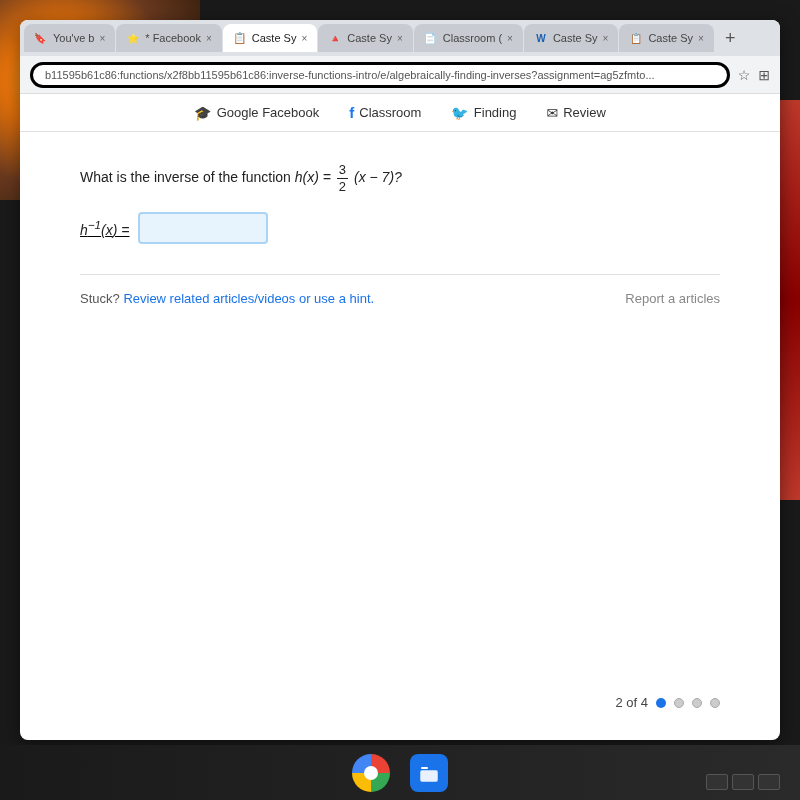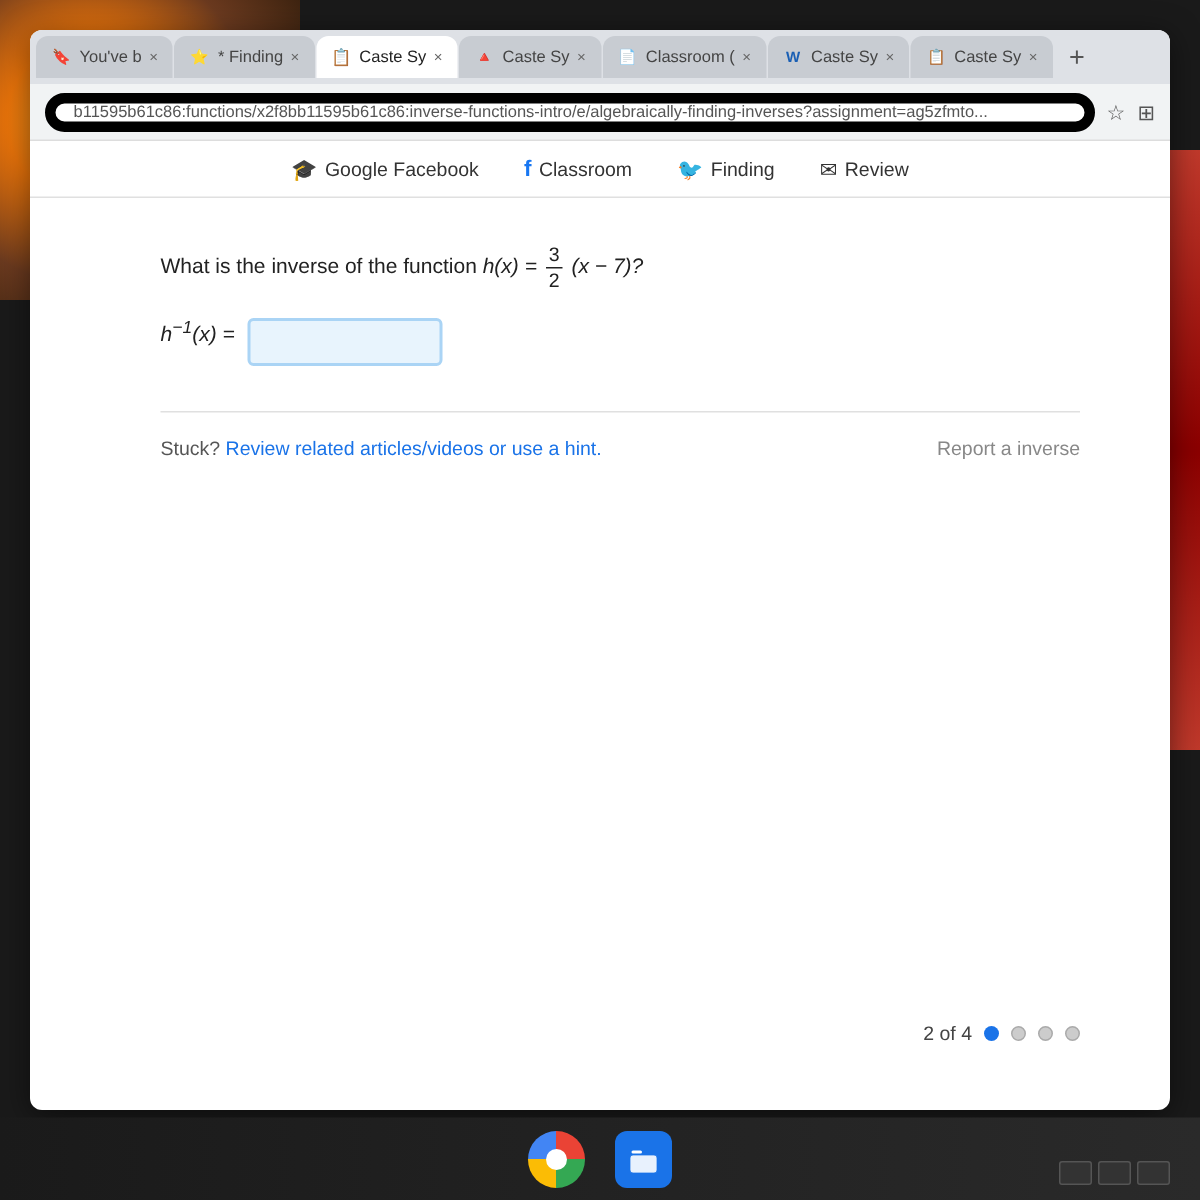--- a/index.html
+++ b/index.html
@@ -114,21 +114,21 @@
       align-items: center;
       background: #f1f3f4;
       height: 38px;
       padding: 0 10px;
       border-bottom: 1px solid #ddd;
     }
 
     .address-url {
       flex: 1;
       background: #fff;
-      border: 7px solid #000000;
+      border: 3px solid #000000;
       border-radius: 20px;
       height: 26px;
       padding: 0 12px;
       font-size: 11px;
       color: #333;
       display: flex;
       align-items: center;
       overflow: hidden;
       text-overflow: ellipsis;
       white-space: nowrap;
@@ -171,21 +171,20 @@
 
     .bookmark-icon {
       font-size: 14px;
     }
 
     
     .main-content {
       padding: 30px 60px 20px 60px;
       background: #fff;
       min-height: 400px;
-      margin-left: 27px;
     }
 
     .question-text {
       font-size: 14px;
       color: #222;
       margin-bottom: 18px;
       line-height: 1.6;
     }
 
     .fraction {
@@ -203,22 +202,24 @@
       line-height: 1.2;
     }
 
     .fraction .den {
       padding: 0 2px;
       line-height: 1.2;
     }
 
     .answer-row {
       display: flex;
+      align-items: center;
       gap: 8px;
       margin-bottom: 30px;
+      text-decoration: underline;
     }
 
     .answer-label {
       font-size: 14px;
       font-style: italic;
       color: #222;
     }
 
     .answer-input {
       border: 2px solid #aad4f5;
@@ -257,21 +258,21 @@
     .report-link {
       color: #888;
       font-size: 13px;
       text-decoration: none;
       cursor: pointer;
     }
 
     
     .pagination-bar {
       position: absolute;
-      bottom: 44px;
+      bottom: 30px;
       right: 60px;
       display: flex;
       align-items: center;
       gap: 8px;
       font-size: 13px;
       color: #444;
     }
 
     .dot {
       width: 10px;
@@ -361,21 +362,21 @@
   <div class="tab-bar">
 
     <div class="tab inactive">
       <span class="tab-favicon">🔖</span>
       <span>You've b</span>
       <span class="tab-close">×</span>
     </div>
 
     <div class="tab inactive">
       <span class="tab-favicon">⭐</span>
-      <span>* Finding</span>
+      <span>* Facebook</span>
       <span class="tab-close">×</span>
     </div>
 
     <div class="tab active">
       <span class="tab-favicon" style="font-size:11px;">📋</span>
       <span>Caste Sy</span>
       <span class="tab-close">×</span>
     </div>
 
     <div class="tab inactive">
@@ -456,21 +457,21 @@
     <hr class="divider">
 
     <div class="stuck-row">
       <span class="stuck-text">
         <span>Stuck?</span>
         <a class="stuck-link">
           <span>Review related articles/videos or use a hint.</span>
         </a>
       </span>
       <a class="report-link">
-        <span>Report a inverse</span>
+        <span>Report a articles</span>
       </a>
     </div>
 
   </div>
 
   <div class="pagination-bar">
     <span>2 of 4</span>
     <span class="dot filled"></span>
     <span class="dot empty"></span>
     <span class="dot empty"></span>

